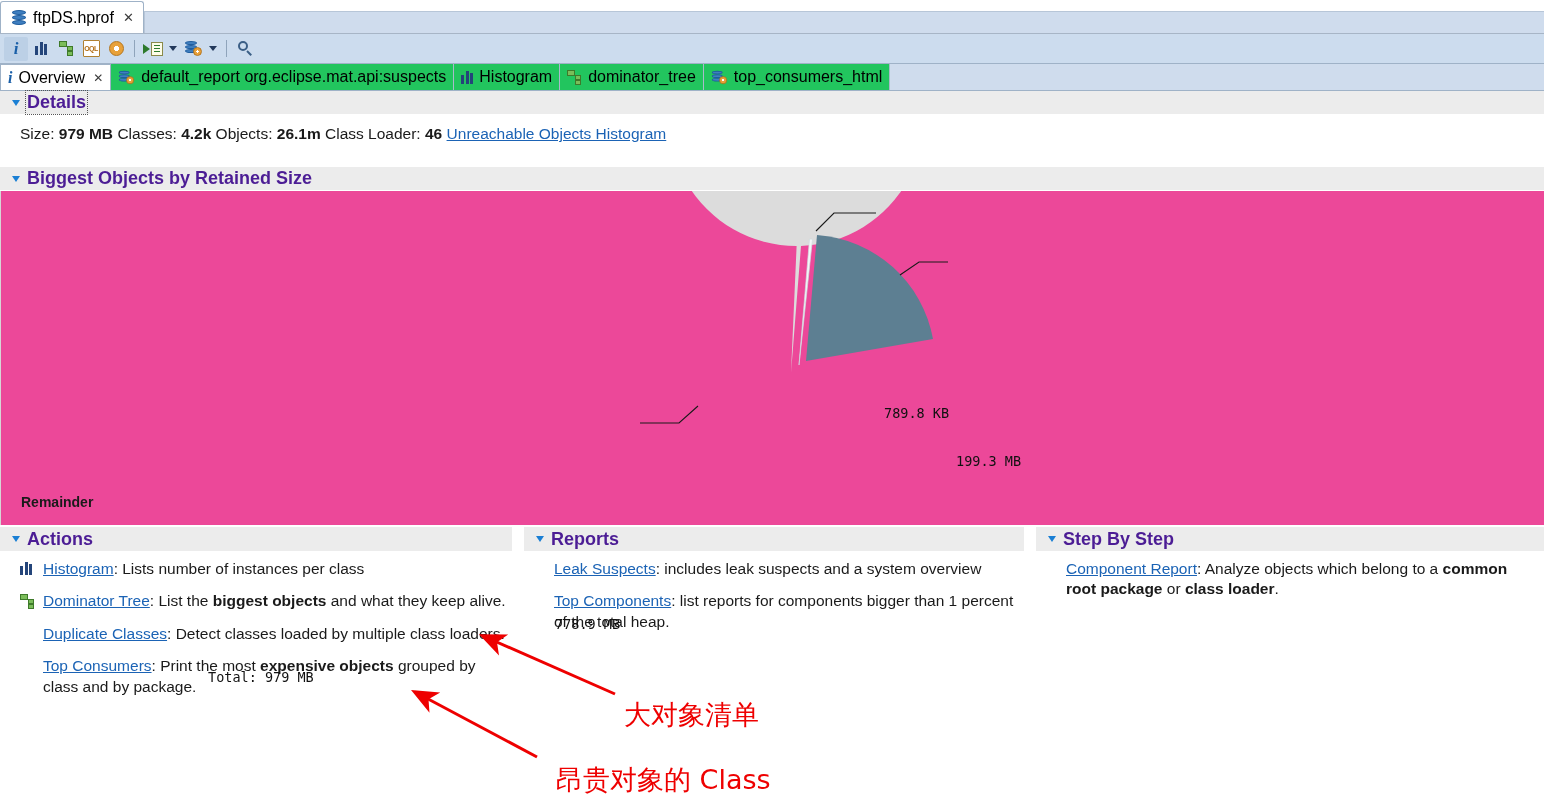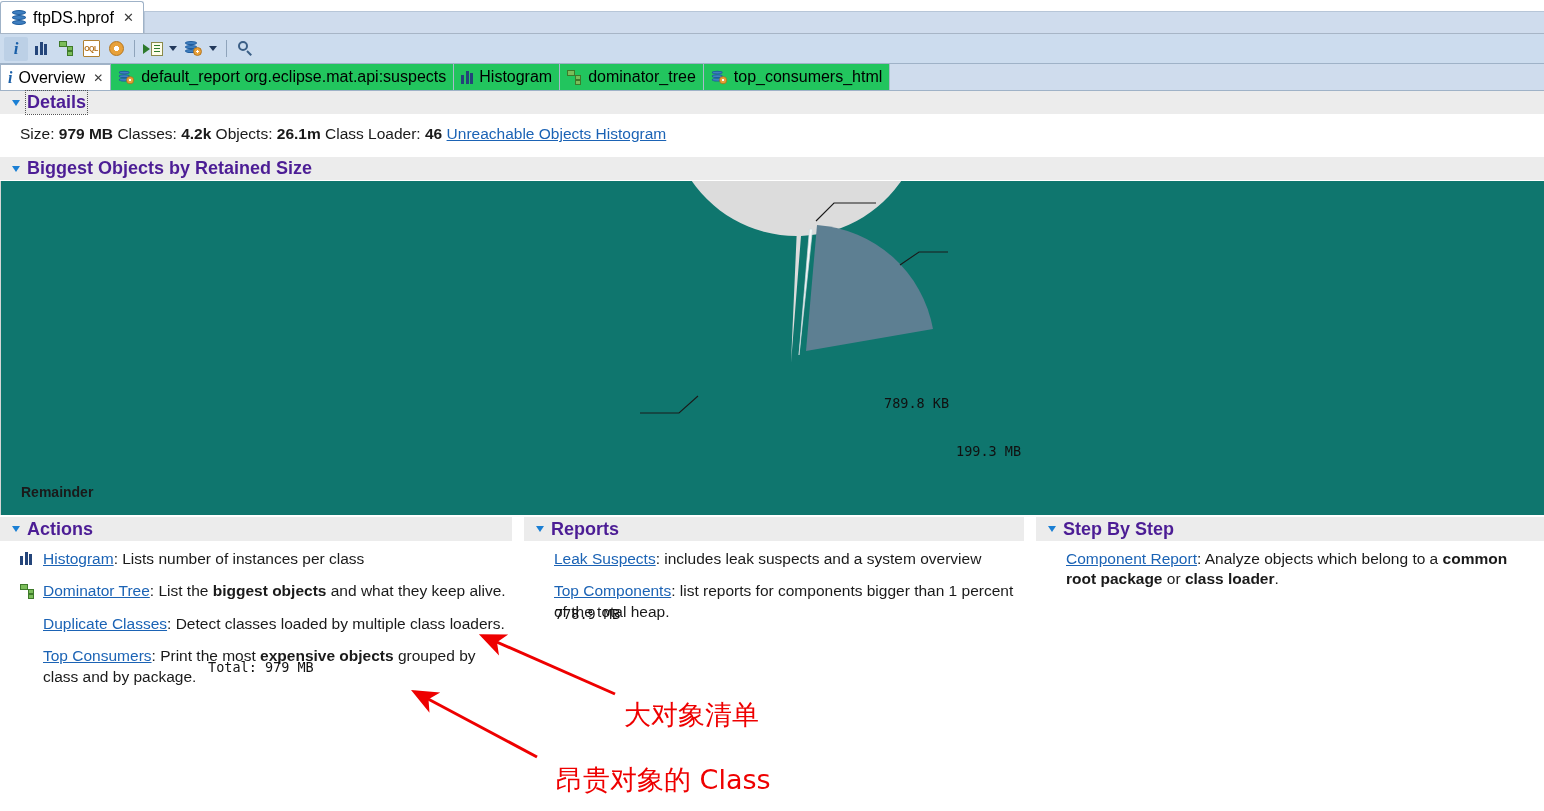--- a/index.html
+++ b/index.html
@@ -304,34 +304,34 @@
   .section-title.focused {
     outline: 1px dotted #555;
     outline-offset: 1px;
   }
 
   
   .details-line {
     padding: 10px 0 0 20px;
     font-size: 15.5px;
     color: #1a1a1a;
-    height: 42px;
+    height: 52px;
     box-sizing: border-box;
   }
   .details-line b { font-weight: bold; }
   .lnk {
     color: #1b63b5;
     text-decoration: underline;
   }
 
   
   .chart-area {
     position: relative;
     height: 334px;
-    background: #0f766e;
+    background: #ec4899;
     border-left: 1px solid #d6d6d6;
     box-sizing: border-box;
   }
   .chart-mono {
     font-family: "DejaVu Sans Mono", "Liberation Mono", monospace;
     font-size: 13.5px;
     color: #111;
     position: absolute;
     white-space: nowrap;
   }

